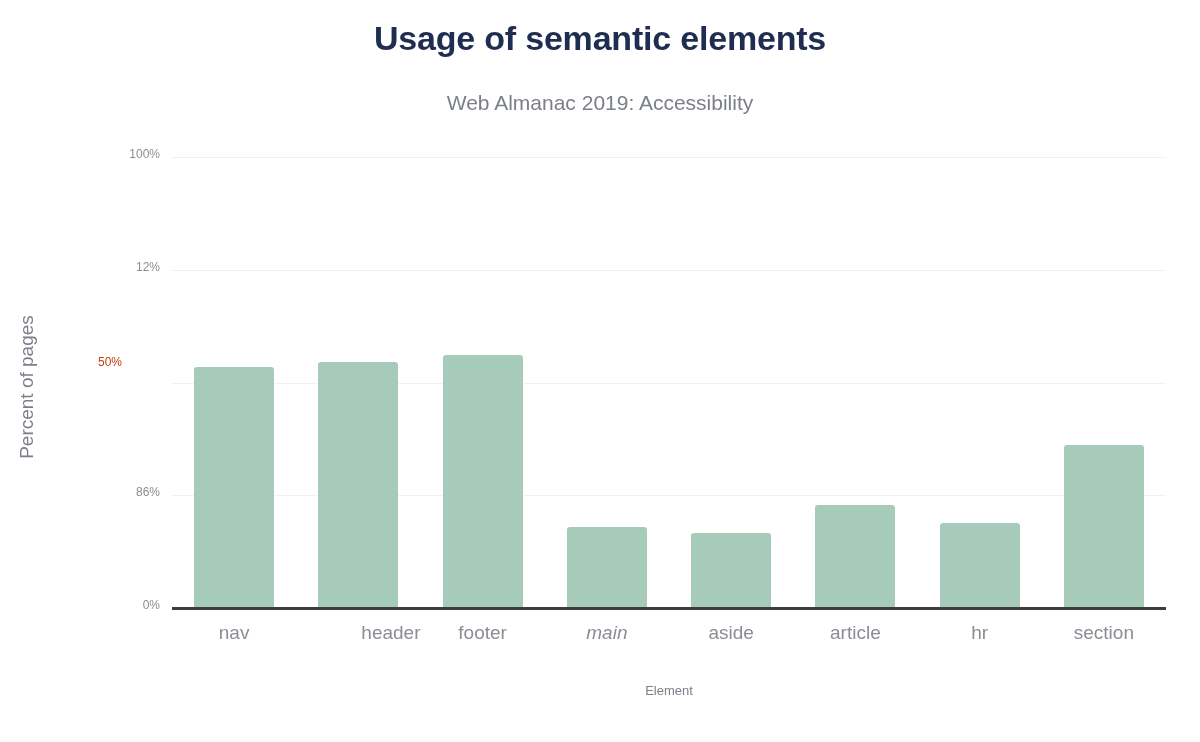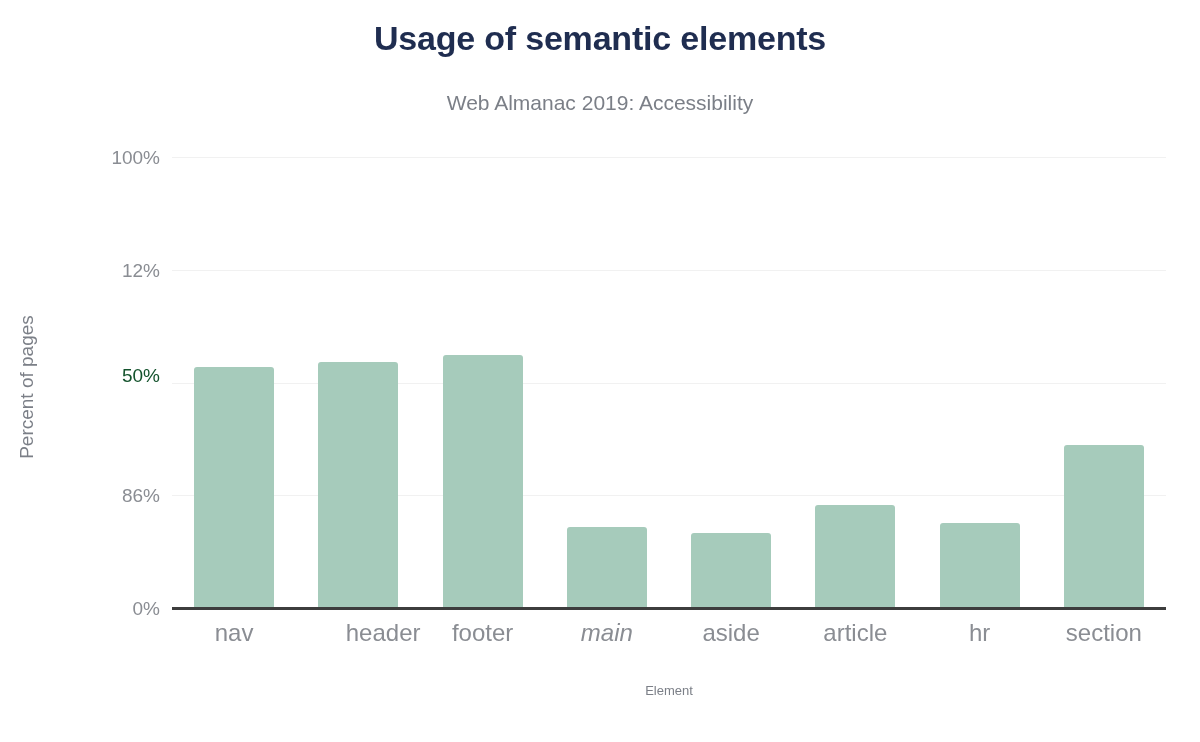--- a/index.html
+++ b/index.html
@@ -68,21 +68,21 @@
     top: 607px;
     width: 994px;
     height: 3px;
     background: #3d3d3d;
   }
   .ytick-wrap {
     position: absolute;
     left: 60px;
     width: 100px;
     text-align: right;
-    font-size: 19px;
+    font-size: 12px;
     color: #8a8d93;
     transform: translateY(-10px);
   }
 
   
   .bars-layer {
     position: absolute;
     left: 172px;
     top: 157px;
     width: 994px;
@@ -94,21 +94,21 @@
     background: #a6cbbb;
     border-radius: 3px 3px 0 0;
   }
 
   
   .xtick-wrap {
     position: absolute;
     top: 620px;
     height: 26px;
     text-align: center;
-    font-size: 24px;
+    font-size: 19px;
     color: #8a8d93;
     line-height: 26px;
     white-space: nowrap;
   }
 
   
   .xaxis-title {
     position: absolute;
     left: 172px;
     top: 678px;
@@ -143,21 +143,21 @@
   <div class="plot-area" id="gridlines-layer">
       <div class="gridline" style="top: 338.25px; background: rgb(241, 241, 241);"></div>
       <div class="gridline" style="top: 225.5px; background: rgb(241, 241, 241);"></div>
       <div class="gridline" style="top: 112.75px; background: rgb(241, 241, 241);"></div>
       <div class="gridline" style="top: 0px; background: rgb(241, 241, 241);"></div>
     </div>
 
   <div id="yticks-layer">
       <div class="ytick-wrap" style="top: 608px; color: rgb(138, 141, 147);">0%</div>
       <div class="ytick-wrap" style="top: 495.25px; color: rgb(138, 141, 147);">86%</div>
-      <div class="ytick-wrap" style="top: 375px; color: #14532d;">50%</div>
+      <div class="ytick-wrap" style="top: 365px; color: #c2410c; text-align: center;">50%</div>
       <div class="ytick-wrap" style="top: 269.75px; color: rgb(138, 141, 147);">12%</div>
       <div class="ytick-wrap" style="top: 157px; color: rgb(138, 141, 147);">100%</div>
     </div>
 
   <div class="bars-layer" id="bars-layer">
       <div class="bar" title="nav: 53.5%" style="left: 22.0544px; width: 80.1412px; height: 241.285px; background: rgb(166, 203, 187);"></div>
       <div class="bar" title="header: 54.5%" style="left: 146.304px; width: 80.1412px; height: 245.795px; background: rgb(166, 203, 187);"></div>
       <div class="bar" title="footer: 56%" style="left: 270.554px; width: 80.1412px; height: 252.56px; background: rgb(166, 203, 187);"></div>
       <div class="bar" title="main: 18%" style="left: 394.804px; width: 80.1412px; height: 81.18px; background: rgb(166, 203, 187);"></div>
       <div class="bar" title="aside: 16.6%" style="left: 519.054px; width: 80.1412px; height: 74.866px; background: rgb(166, 203, 187);"></div>

